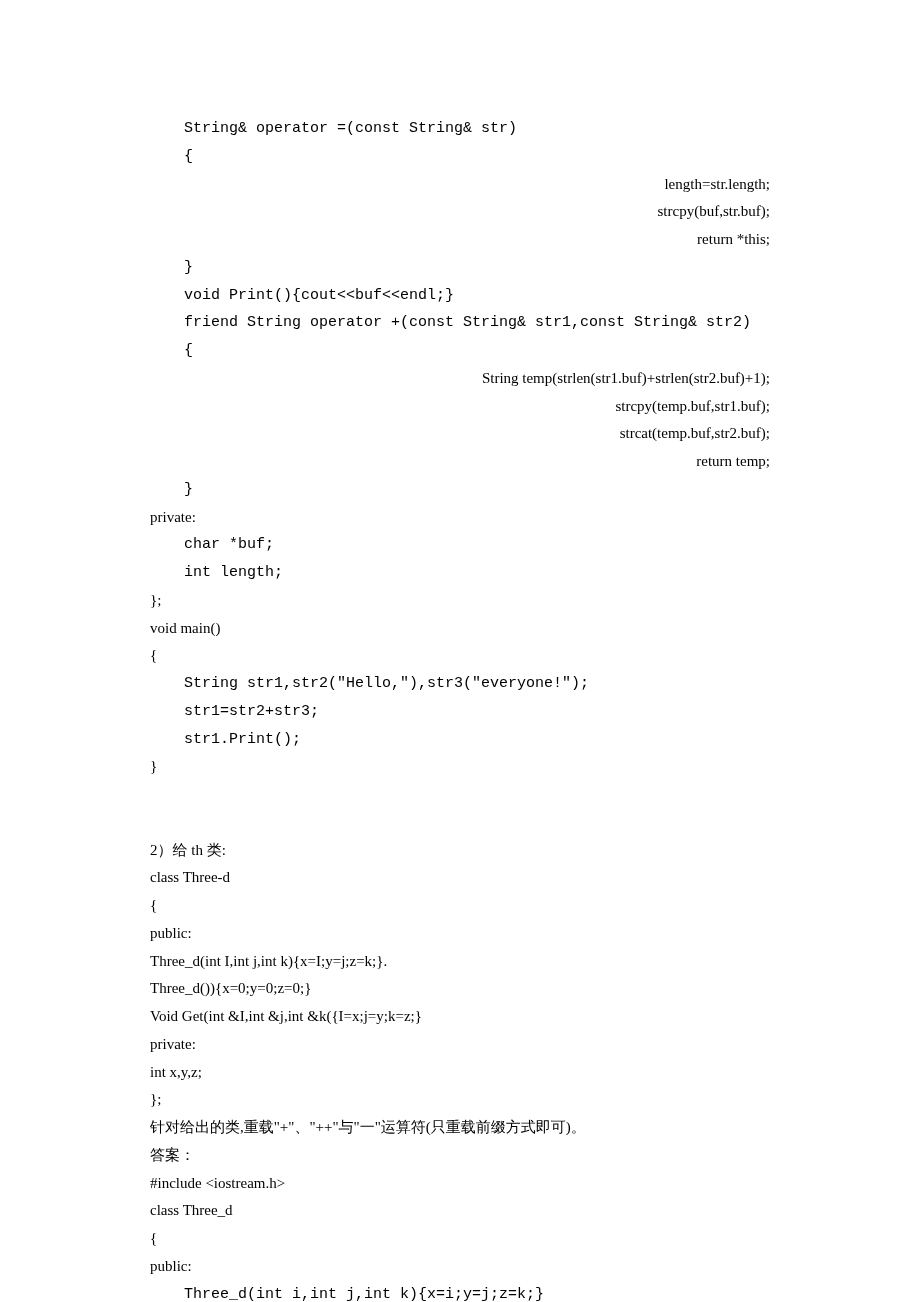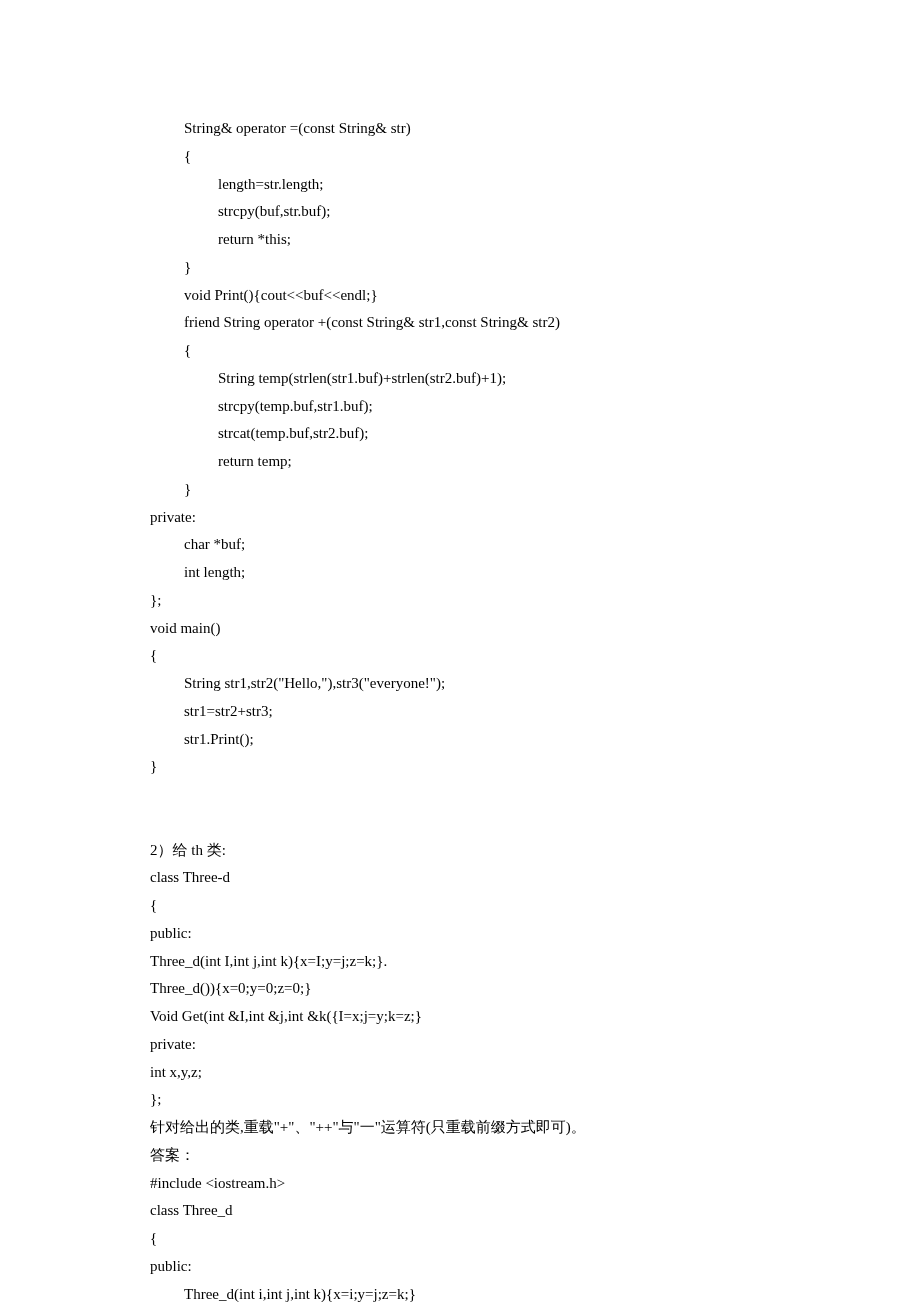--- a/index.html
+++ b/index.html
@@ -19,21 +19,23 @@
     }
     .content {
       white-space: pre;
     }
     .line {
       display: block;
       min-height: 1.85em;
     }
     .indent-1 {
       padding-left: 34px;
+      font-family: Liberation Mono, monospace;
     }
     .indent-2 {
       padding-left: 68px;
+      text-align: right;
     }
   </style>
 </head>
 <body>
 
 <div class="content" id="doc-content"><span class="line indent-1">String&amp; operator =(const String&amp; str)</span><span class="line indent-1">{</span><span class="line indent-2">length=str.length;</span><span class="line indent-2">strcpy(buf,str.buf);</span><span class="line indent-2">return *this;</span><span class="line indent-1">}</span><span class="line indent-1">void Print(){cout&lt;&lt;buf&lt;&lt;endl;}</span><span class="line indent-1">friend String operator +(const String&amp; str1,const String&amp; str2)</span><span class="line indent-1">{</span><span class="line indent-2">String temp(strlen(str1.buf)+strlen(str2.buf)+1);</span><span class="line indent-2">strcpy(temp.buf,str1.buf);</span><span class="line indent-2">strcat(temp.buf,str2.buf);</span><span class="line indent-2">return temp;</span><span class="line indent-1">}</span><span class="line indent-0">private:</span><span class="line indent-1">char *buf;</span><span class="line indent-1">int length;</span><span class="line indent-0">};</span><span class="line indent-0">void main()</span><span class="line indent-0">{</span><span class="line indent-1">String str1,str2("Hello,"),str3("everyone!");</span><span class="line indent-1">str1=str2+str3;</span><span class="line indent-1">str1.Print();</span><span class="line indent-0">}</span><span class="line indent-0"></span><span class="line indent-0"></span><span class="line indent-0">2）给 th 类:</span><span class="line indent-0">class Three-d</span><span class="line indent-0">{</span><span class="line indent-0">public:</span><span class="line indent-0">Three_d(int I,int j,int k){x=I;y=j;z=k;}.</span><span class="line indent-0">Three_d()){x=0;y=0;z=0;}</span><span class="line indent-0">Void Get(int &amp;I,int &amp;j,int &amp;k({I=x;j=y;k=z;}</span><span class="line indent-0">private:</span><span class="line indent-0">int x,y,z;</span><span class="line indent-0">};</span><span class="line indent-0">针对给出的类,重载"+"、"++"与"一"运算符(只重载前缀方式即可)。</span><span class="line indent-0">答案：</span><span class="line indent-0">#include &lt;iostream.h&gt;</span><span class="line indent-0">class Three_d</span><span class="line indent-0">{</span><span class="line indent-0">public:</span><span class="line indent-1">Three_d(int i,int j,int k){x=i;y=j;z=k;}</span></div>
 
 </body></html>

